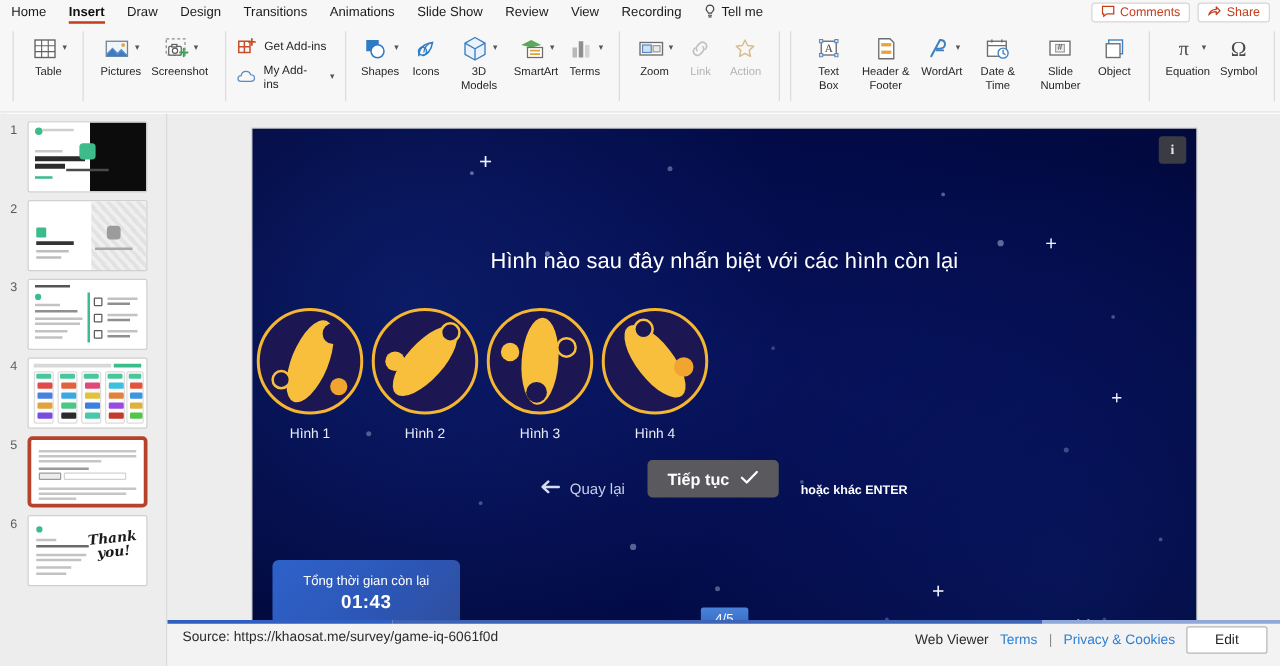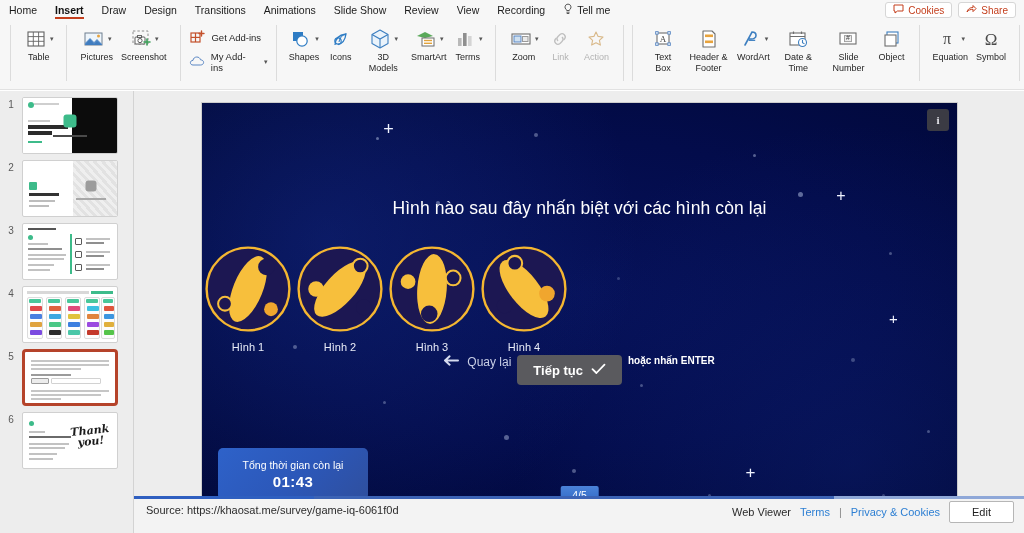--- a/index.html
+++ b/index.html
@@ -202,22 +202,22 @@
   }
 
   .figrow {
     position:absolute; left:0; right:0; top:140px;
     display:flex; justify-content:flex-start; 
   }
   .fig { width:92px; display:flex; flex-direction:column; align-items:center; }
   .figcap { margin-top:6px; color:#e9ecf7; font-size:11px; }
 
   .navrow {
-    position:absolute; left:0; right:0; top:252px;
-    display:flex; align-items:flex-start; justify-content:center; gap:6px;
+    position:absolute; left:0; right:0; top:265px;
+    display:flex; align-items:flex-end; justify-content:center; gap:18px;
   }
   .backbtn { display:flex; align-items:center; gap:7px; color:#c9cfe6; font-size:12px; }
   .arrow-left { display:inline-block; }
   .contbtn {
     background:#5a5a5e; color:#ffffff; border-radius:4px;
     height:30px; padding:0 16px; display:flex; align-items:center; gap:8px;
     font-size:13px; font-weight:700;
   }
   .enterhint { color:#ffffff; font-size:10px; font-weight:700; }
 
@@ -293,21 +293,21 @@
       </span>
       <span>Tell me</span>
     </div>
     <div class="menubar-right">
       <div class="mb-btn">
         <span>
           <svg width="11" height="10" viewBox="0 0 11 10">
               <path d="M1 1h9v6H4.5L2 9V7H1z" fill="none" stroke="#c43e1c" stroke-width="1"></path>
             </svg>
         </span>
-        <span>Cookies</span>
+        <span>Comments</span>
       </div>
       <div class="mb-btn">
         <span>
           <svg width="11" height="10" viewBox="0 0 11 10">
               <path d="M1 8c1-3.5 3.5-4.5 6-4.5V1.5L10 4.6 7 7.6V5.3C4.7 5.3 2.4 6 1 8z" fill="none" stroke="#c43e1c" stroke-width="1" stroke-linejoin="round"></path>
             </svg>
         </span>
         <span>Share</span>
       </div>
     </div>
@@ -817,21 +817,21 @@
           <span>Quay lại</span>
         </div>
         <div class="contbtn">
           <span>Tiếp tục</span>
           <span>
             <svg width="15" height="12" viewBox="0 0 15 12">
                 <path d="M1.5 6.2 5.4 10 13.5 1.6" fill="none" stroke="#ffffff" stroke-width="1.8" stroke-linecap="round" stroke-linejoin="round"></path>
               </svg>
           </span>
         </div>
-        <div class="enterhint">hoặc nhấn ENTER</div>
+        <div class="enterhint">hoặc khác ENTER</div>
       </div>
 
       <div class="timerbox">
         <div class="timerlabel">Tổng thời gian còn lại</div>
         <div class="timerval">01:43</div>
       </div>
 
       <div class="progpill">4/5</div>
       <div class="brand">khaosat.me</div>
     </div>

